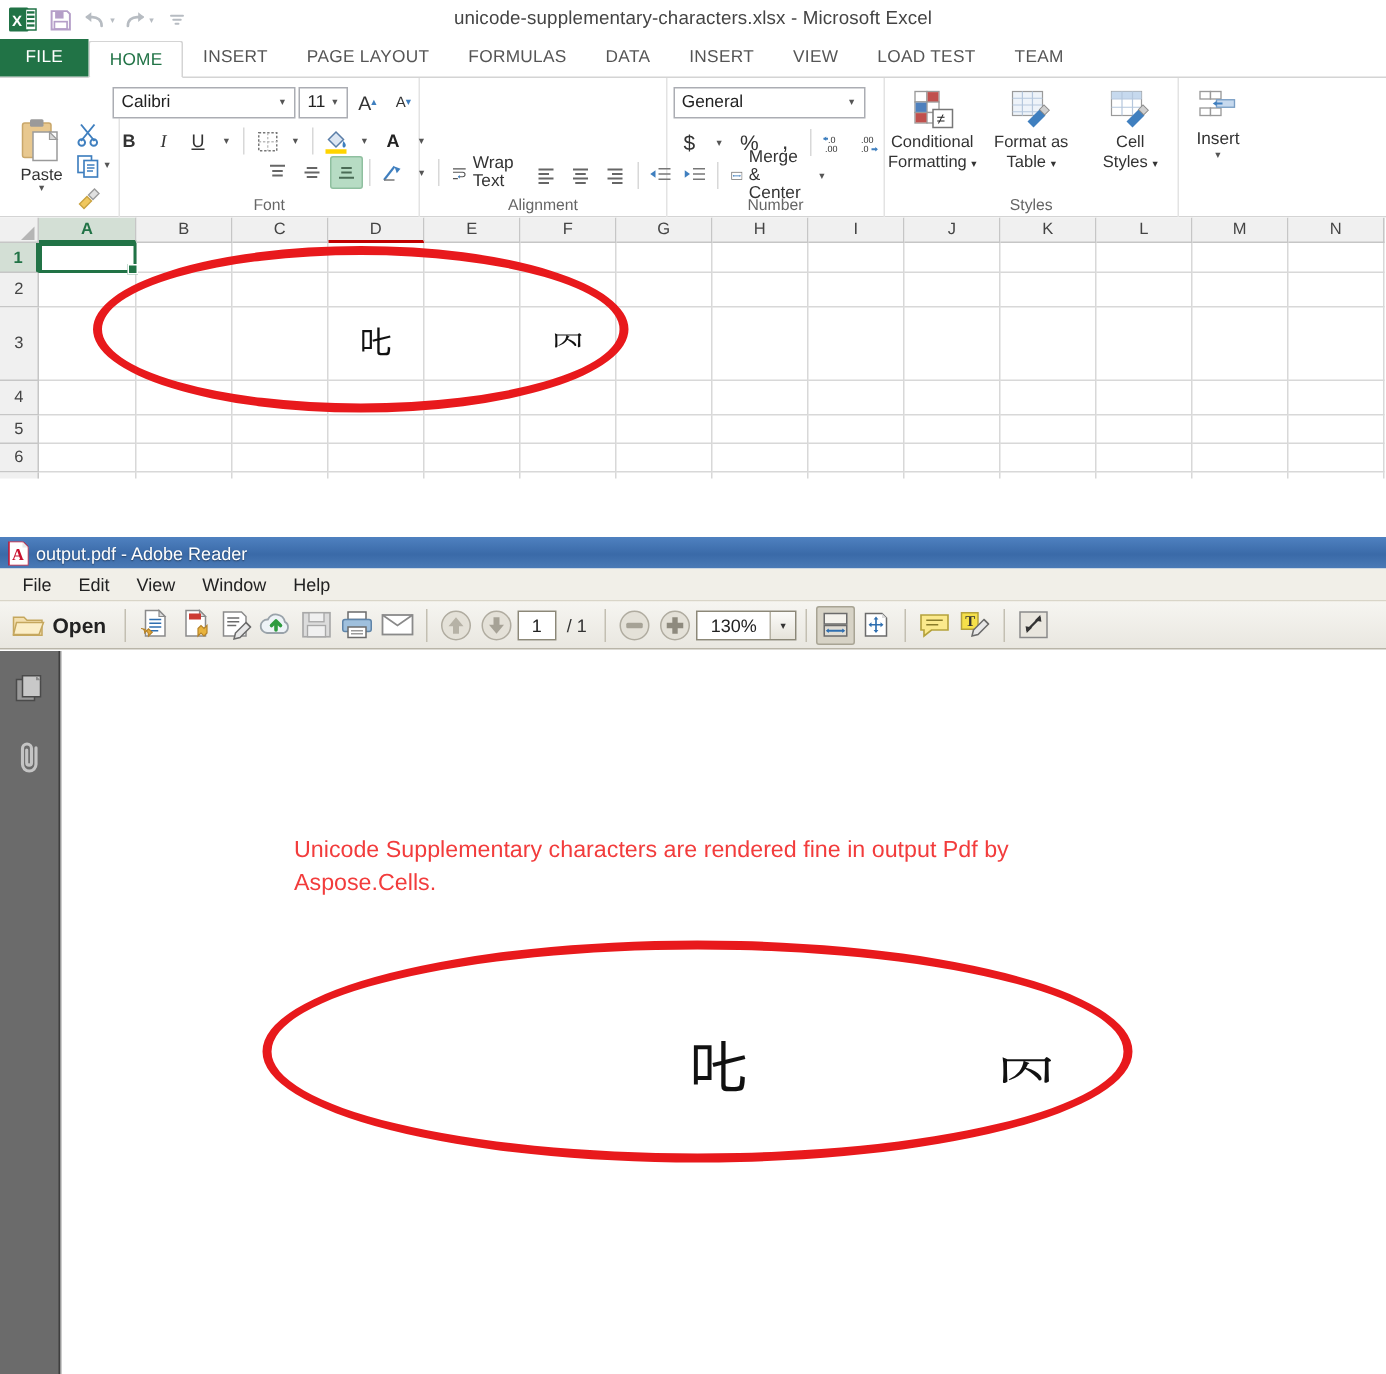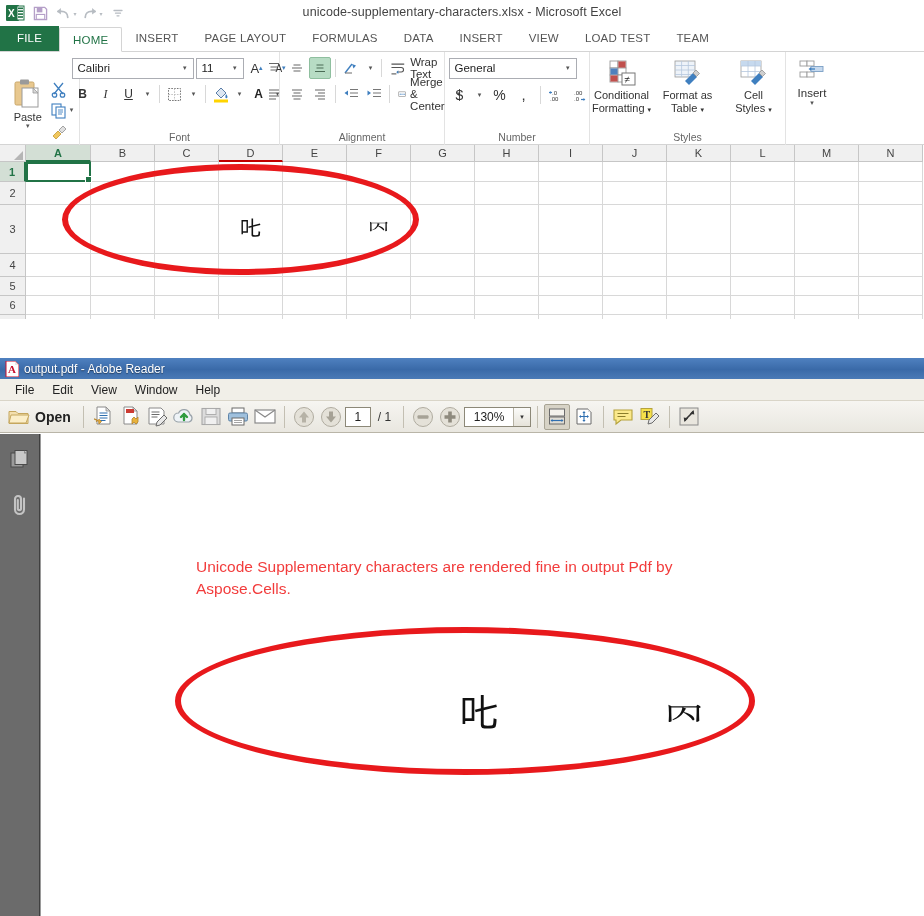--- a/index.html
+++ b/index.html
@@ -40,21 +40,21 @@
   .paste-arrow { font-size: 7px; color: #555; line-height: 6px; }
   .clip-small { display: flex; flex-direction: column; gap: 1px; padding-top: 4px; }
   .clip-row { display: flex; align-items: center; height: 20px; }
 
   .fontrow1 { display: flex; align-items: center; gap: 2px; height: 24px; padding-top: 2px; }
   .fontrow2 { display: flex; align-items: center; gap: 1px; height: 24px; margin-top: 3px; }
   .combo { border: 1px solid #abadb3; background: #fff; height: 21px; display: flex; align-items: center; font-size: 11.5px; color: #222; padding: 0 2px 0 5px; }
   .combo .cval { flex: 1; }
   .combo .carrow { color: #555; font-size: 7px; padding: 0 4px; }
   .fname { width: 122px; }
-  .fsize { width: 48px; align-items: center; }
+  .fsize { width: 33px; align-items: center; }
   .ibtn { min-width: 22px; height: 22px; display: flex; align-items: center; justify-content: center; font-size: 12px; color: #333; }
   .ibtn.sm { min-width: 14px; }
   .sep { width: 1px; height: 18px; background: #d8d8d8; margin: 0 3px; }
   .growA { font-size: 13px; } .growB { font-size: 10px; }
 
   .alignrow { display: flex; align-items: center; height: 24px; gap: 1px; }
   .alignrow.r1 { padding-top: 2px; }
   .alignrow.r2 { margin-top: 3px; }
   .wrapbtn { display: flex; align-items: center; gap: 4px; font-size: 11.5px; color: #333; padding: 0 4px; height: 22px; }
 
@@ -286,21 +286,21 @@
             </div>
             <div class="ibtn sm">
                 <span style="font-size:7px;color:#555;">▾</span>
               </div>
           </div>
         </div>
         <div class="rgroup-label">Font</div>
       </div>
 
       <div class="rgroup" style="width:165px;">
-        <div class="rgroup-body" style="flex-direction:column;align-items:flex-start;padding-left:4px;">
+        <div class="rgroup-body" style="align-items:flex-start;padding-left:4px;margin-top:47px;">
           <div class="alignrow r1">
             <div class="ibtn">
                 <svg width="14" height="14" viewBox="0 0 14 14">
                   <path d="M2 2.5h10M3.5 6h7M3.5 9h7" stroke="#666" stroke-width="1.2"></path>
                 </svg>
               </div>
             <div class="ibtn">
                 <svg width="14" height="14" viewBox="0 0 14 14">
                   <path d="M3.5 4h7M2 7h10M3.5 10h7" stroke="#666" stroke-width="1.2"></path>
                 </svg>

